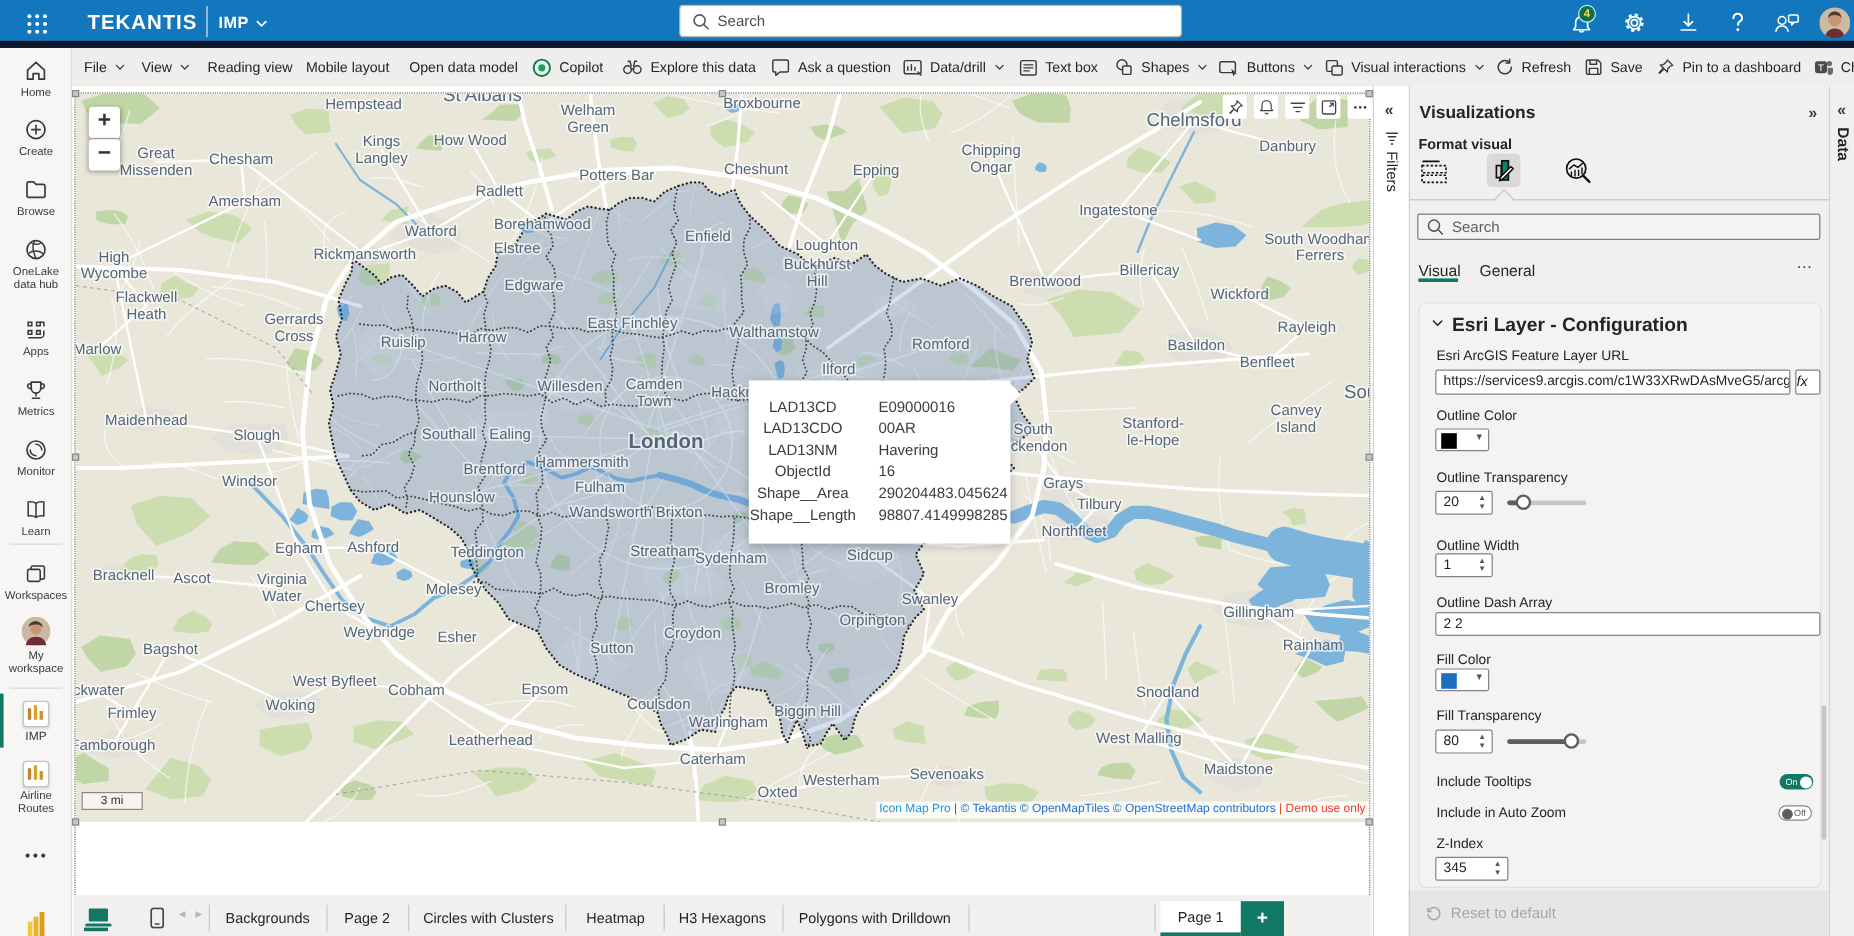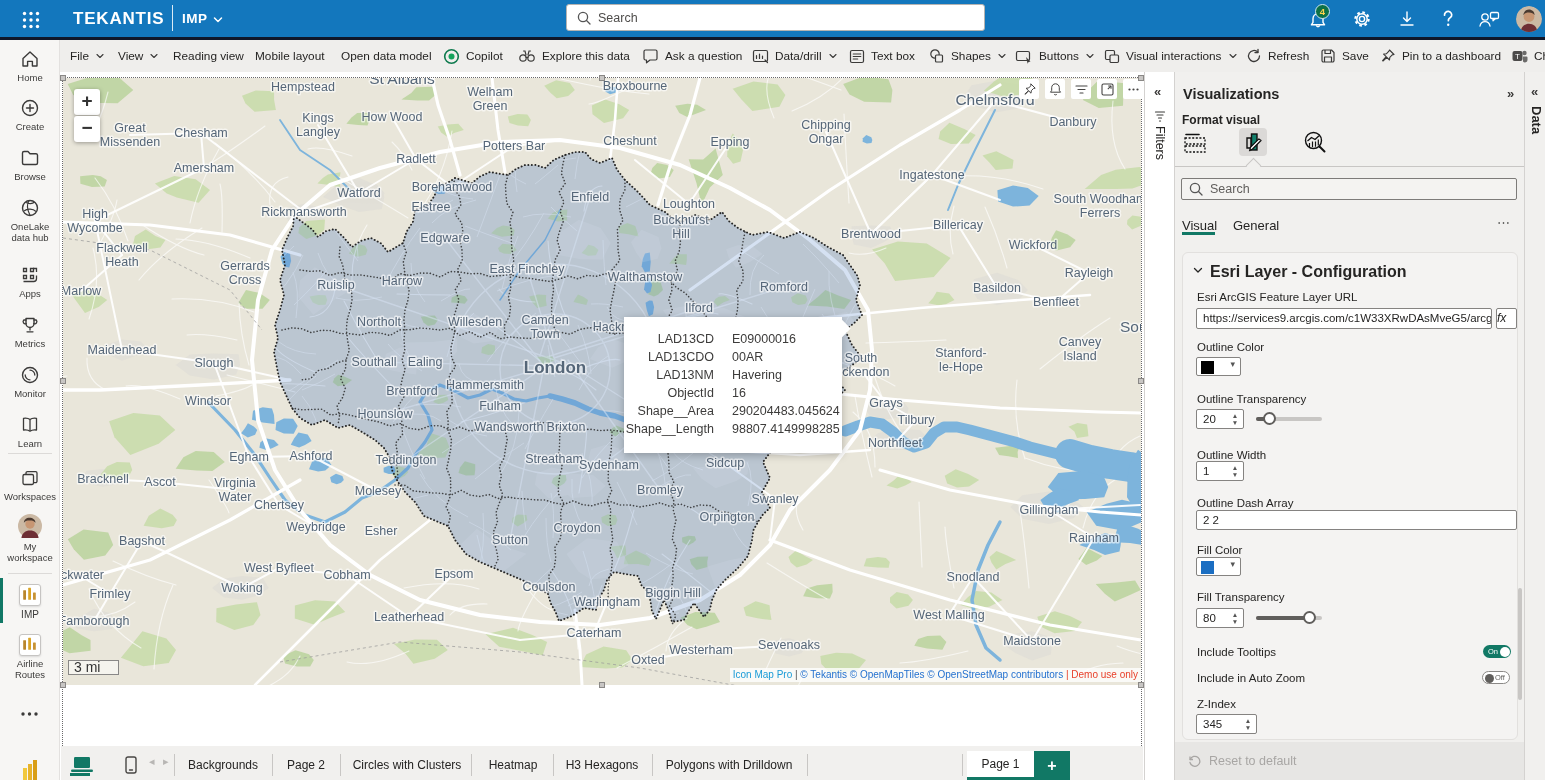--- a/index.html
+++ b/index.html
@@ -1,18 +1,18 @@
 <!DOCTYPE html>
 <html><head><meta charset="utf-8"><style>
 *{margin:0;padding:0;box-sizing:border-box}
 html,body{width:1545px;height:780px;overflow:hidden;font-family:"Liberation Sans",sans-serif;background:#fff}
 .abs{position:absolute}
 #page{position:relative;width:1545px;height:780px}
 
-#topbar{position:absolute;left:0;top:0;width:1545px;height:40px;background:#1377bd;border-bottom:3px solid #0f172a}
+#topbar{position:absolute;left:0;top:0;width:1545px;height:40px;background:#1377bd;border-bottom:6px solid #0f172a}
 #topbar .logo{position:absolute;left:73px;top:9px;color:#fff;font-size:17px;font-weight:bold;letter-spacing:0.8px}
 #topbar .divider{position:absolute;left:172px;top:5px;width:1px;height:26px;background:rgba(255,255,255,.85)}
 #topbar .imp{position:absolute;left:182px;top:11px;color:#fff;font-size:13.5px;font-weight:bold;letter-spacing:.5px}
 #topbar .impchev{position:absolute;left:212px;top:14px}
 #searchbox{position:absolute;left:566px;top:4px;width:419px;height:27px;background:#fff;border-radius:3px;border:1px solid #b5b3b1;display:flex;align-items:center;padding-left:10px;gap:7px}
 #searchbox span{color:#4f4d4b;font-size:12.5px}
 .tbicon{position:absolute;top:9px}
 #badge{position:absolute;left:1315px;top:4px;width:15px;height:15px;border-radius:50%;background:#0d7148;border:1.5px solid #cfe6f4;color:#ffd24c;font-size:9.5px;font-weight:bold;text-align:center;line-height:13px}
 #avatar{position:absolute;left:1516px;top:6px;width:26px;height:26px;border-radius:50%;overflow:hidden}
 
@@ -23,25 +23,25 @@
 #leftnav .item{position:absolute;left:0;width:60px;text-align:center;color:#3b3a39;font-size:9.5px;line-height:11px}
 #leftnav .sep{position:absolute;left:8px;width:44px;height:1px;background:#dcdad8}
 #impbar{position:absolute;left:0;top:538px;width:3px;height:45px;background:#117865}
 .repicon{display:inline-block;width:22px;height:22px;border:1px solid #c6c4c2;border-radius:3px;background:#fff;box-shadow:0 1px 2px rgba(0,0,0,.12)}
 
 #canvas{position:absolute;left:61px;top:72px;width:1082px;height:674px;background:#fff}
 #mapvis{position:absolute;left:63px;top:78px;width:1078px;height:741px;outline:1.2px dotted #69686a;overflow:hidden}
 .handle{position:absolute;width:6px;height:6px;background:#c8c6c4;border:1px solid #8a8886;z-index:30}
 #ttip{position:absolute;left:624px;top:317px;width:218px;height:136px;background:#fff;box-shadow:0 2px 8px rgba(0,0,0,.25);z-index:20;padding-top:13px;font-size:12.5px;color:#3d3c3b}
 #ttip .row{display:flex;height:18px;line-height:18px}
-#ttip .k{width:90px;text-align:right}
+#ttip .k{width:90px;text-align:center}
 #ttip .v{margin-left:18px}
 #ttip .ptr{position:absolute;right:-6px;top:5px;width:13px;height:13px;background:#fff;transform:rotate(45deg)}
 .zoombtn{position:absolute;left:74px;width:26px;height:26px;background:#fff;border-radius:3px;box-shadow:0 1px 4px rgba(0,0,0,.35);color:#333;font-size:19px;font-weight:bold;text-align:center;line-height:24px;z-index:15}
-#scalebox{position:absolute;left:68px;top:660px;width:51px;height:15px;background:rgba(255,255,255,.55);border:1.5px solid rgba(100,100,100,.75);z-index:15;font-size:14px;color:#333;padding-left:5px;line-height:13px}
+#scalebox{position:absolute;left:68px;top:660px;width:51px;height:15px;background:rgba(255,255,255,.55);border:1.5px solid rgba(100,100,100,.75);z-index:15;font-size:10px;color:#333;padding-left:15px;line-height:13px}
 #attrib{position:absolute;right:404px;top:668px;height:14px;background:rgba(255,255,255,.78);z-index:15;font-size:10px;line-height:14px;padding:0 3px;white-space:nowrap}
 #attrib .teal{color:#1a9bd7}#attrib .blu{color:#2471cf}#attrib .red{color:#e8402a}#attrib .gy{color:#555}
 .vhbox{position:absolute;top:79px;width:20px;height:20px;background:#fff;border-radius:2px;z-index:15;display:flex;align-items:center;justify-content:center}
 
 #filterstrip{position:absolute;left:1144px;top:72px;width:30px;height:708px;background:#fff;border-left:1px solid #d4d2d0}
 #vizpanel{position:absolute;left:1174px;top:72px;width:350px;height:708px;background:#f1f0ee;border-left:1px solid #d4d2d0}
 #datastrip{position:absolute;left:1524px;top:72px;width:21px;height:708px;background:#f1f0ee;border-left:1px solid #d4d2d0}
 .vtext{writing-mode:vertical-rl;color:#252423}
 .chev2{color:#3b3a39;font-size:13px;font-weight:bold}
 #vizpanel h1{position:absolute;left:8px;top:14px;font-size:14.5px;color:#252423}

